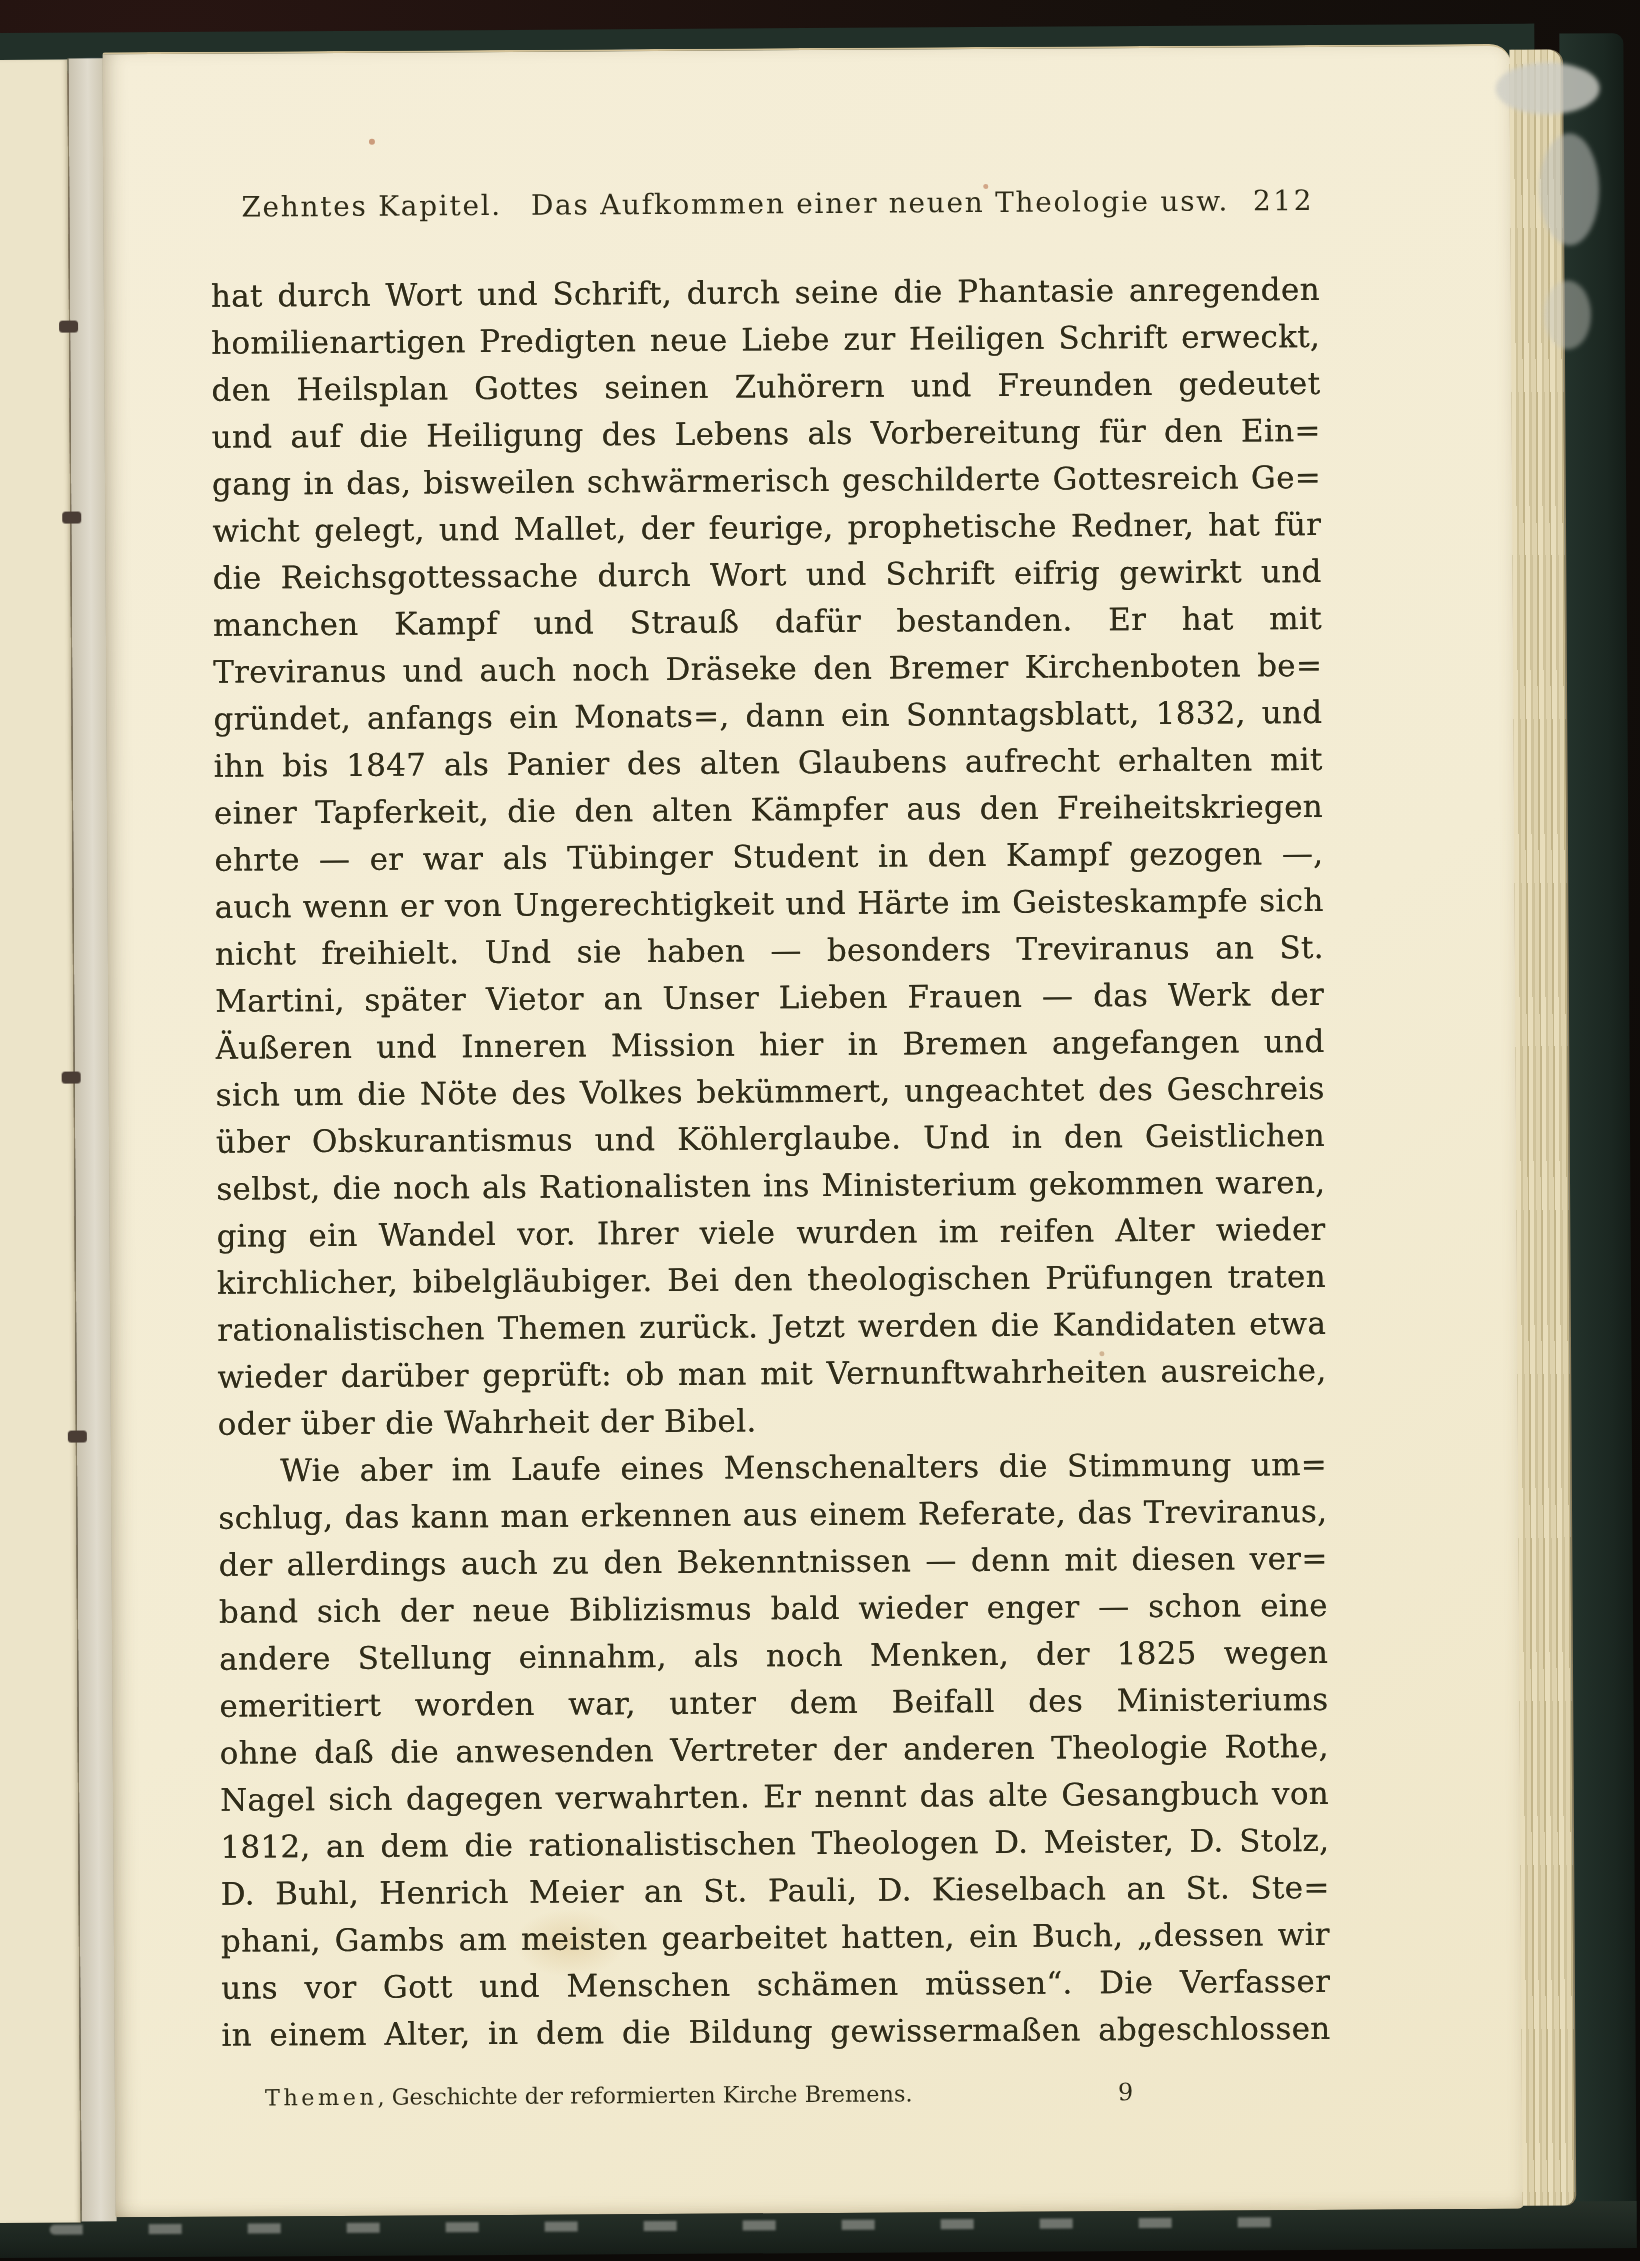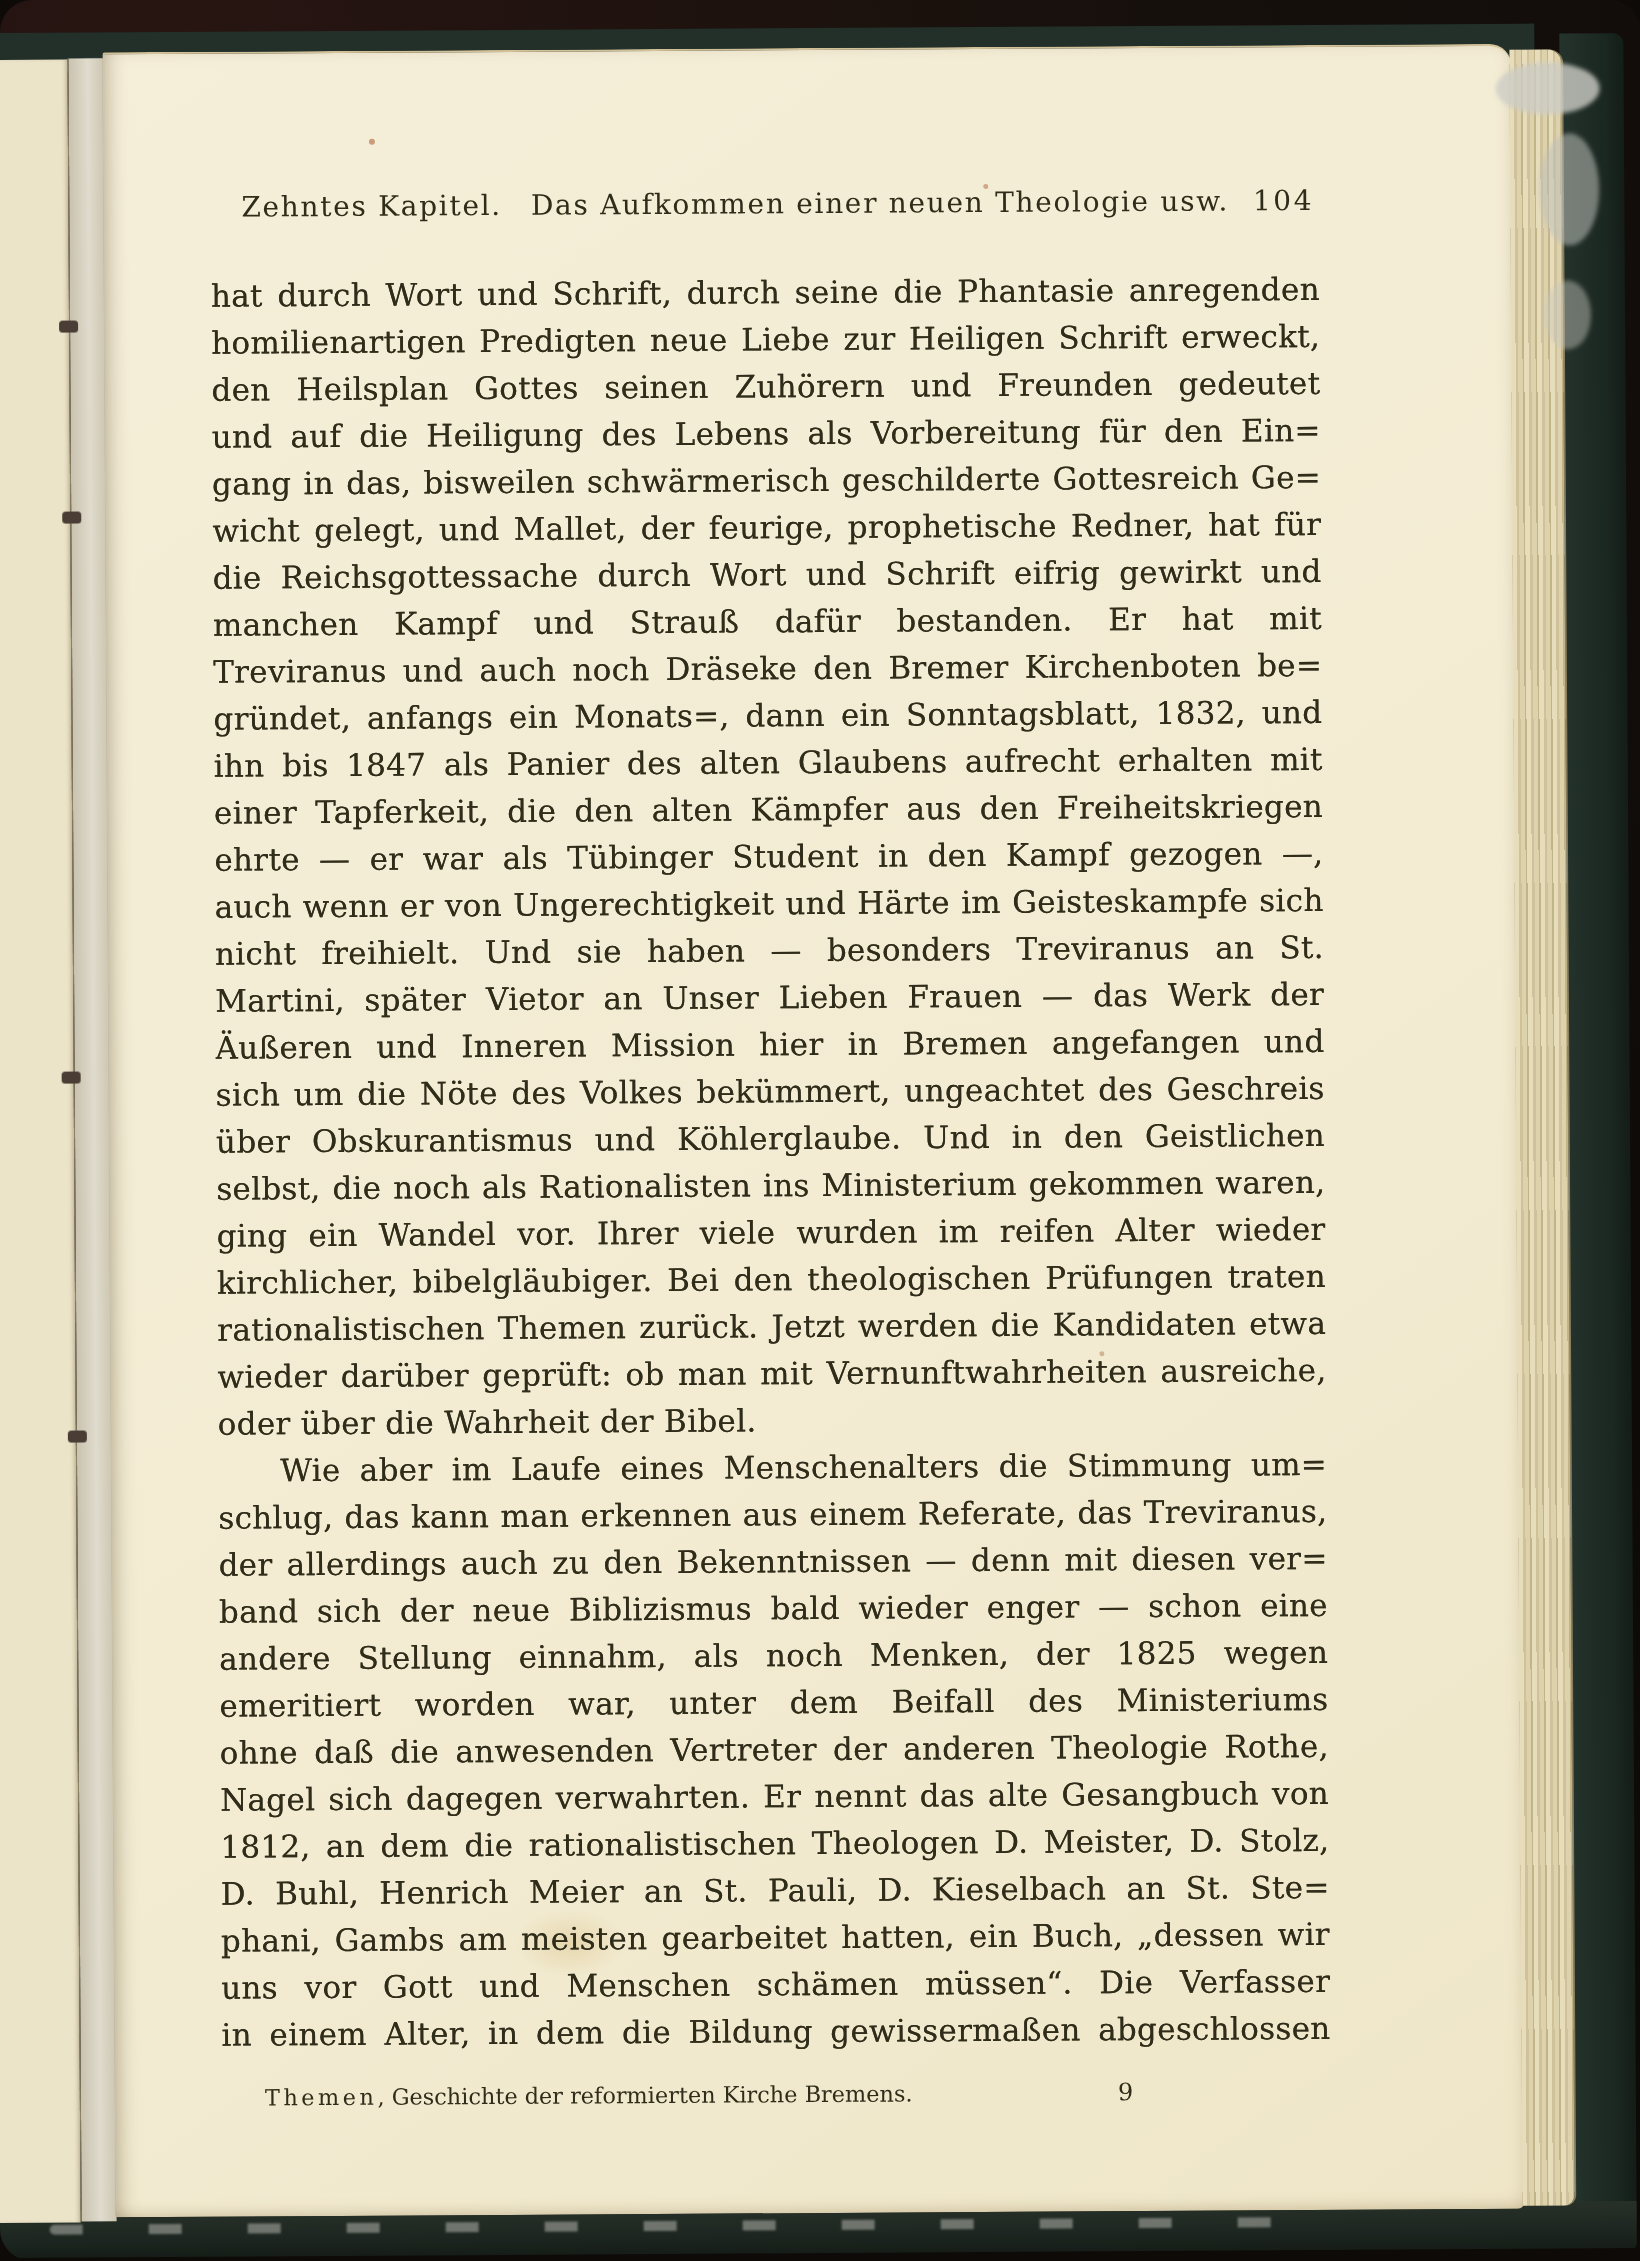--- a/index.html
+++ b/index.html
@@ -1,18 +1,18 @@
 <!DOCTYPE html>
 <html style="font-size:14px"><head>
 <meta charset="utf-8">
 <style>
   html,body{margin:0;padding:0;background:#0d0a08;}
   .scene{position:relative;width:1641px;height:2261px;overflow:hidden;
          background:radial-gradient(circle at 10% 3%, #281512 0%, #16100c 38%, #0d0a08 78%);
-         font-family:"DejaVu Serif","Liberation Serif",serif;border-radius:32px;}
+         font-family:"DejaVu Serif","Liberation Serif",serif;}
   .book{position:absolute;inset:0;transform:rotate(-0.35deg);transform-origin:50% 50%;}
 
   
   .cover-top{position:absolute;left:-21px;top:28px;width:1562px;height:41px;background:#223029;
     background-image:
       radial-gradient(ellipse 35px 6px at 121px 70%, rgba(125,145,180,.55), transparent 70%),
       radial-gradient(ellipse 47px 5.2px at 362px 60%, rgba(115,135,170,.4), transparent 70%),
       radial-gradient(ellipse 30px 5.2px at 656px 55%, rgba(130,150,185,.45), transparent 70%),
       radial-gradient(ellipse 52px 6px at 906px 65%, rgba(120,140,175,.38), transparent 70%),
       radial-gradient(ellipse 35px 5.2px at 1226px 60%, rgba(130,148,180,.42), transparent 70%);}
@@ -95,21 +95,21 @@
     <div class="stitch s4"></div>
     <div class="stain big"></div>
     <div class="stain f1"></div>
     <div class="stain f2"></div>
     <div class="stain f3"></div>
 
     <div class="content">
       <div class="header-row">
         <span class="chapter">Zehntes Kapitel.</span>
         <span class="title">Das Aufkommen einer neuen Theologie usw.</span>
-        <span class="pagenum">104</span>
+        <span class="pagenum">212</span>
       </div>
 
       <div class="body-text">
           <div class="line just">hat durch Wort und Schrift, durch seine die Phantasie anregenden</div>
           <div class="line just">homilienartigen Predigten neue Liebe zur Heiligen Schrift erweckt,</div>
           <div class="line just">den Heilsplan Gottes seinen Zuhörern und Freunden gedeutet</div>
           <div class="line just">und auf die Heiligung des Lebens als Vorbereitung für den Ein=</div>
           <div class="line just">gang in das, bisweilen schwärmerisch geschilderte Gottesreich Ge=</div>
           <div class="line just">wicht gelegt, und Mallet, der feurige, prophetische Redner, hat für</div>
           <div class="line just">die Reichsgottessache durch Wort und Schrift eifrig gewirkt und</div>

